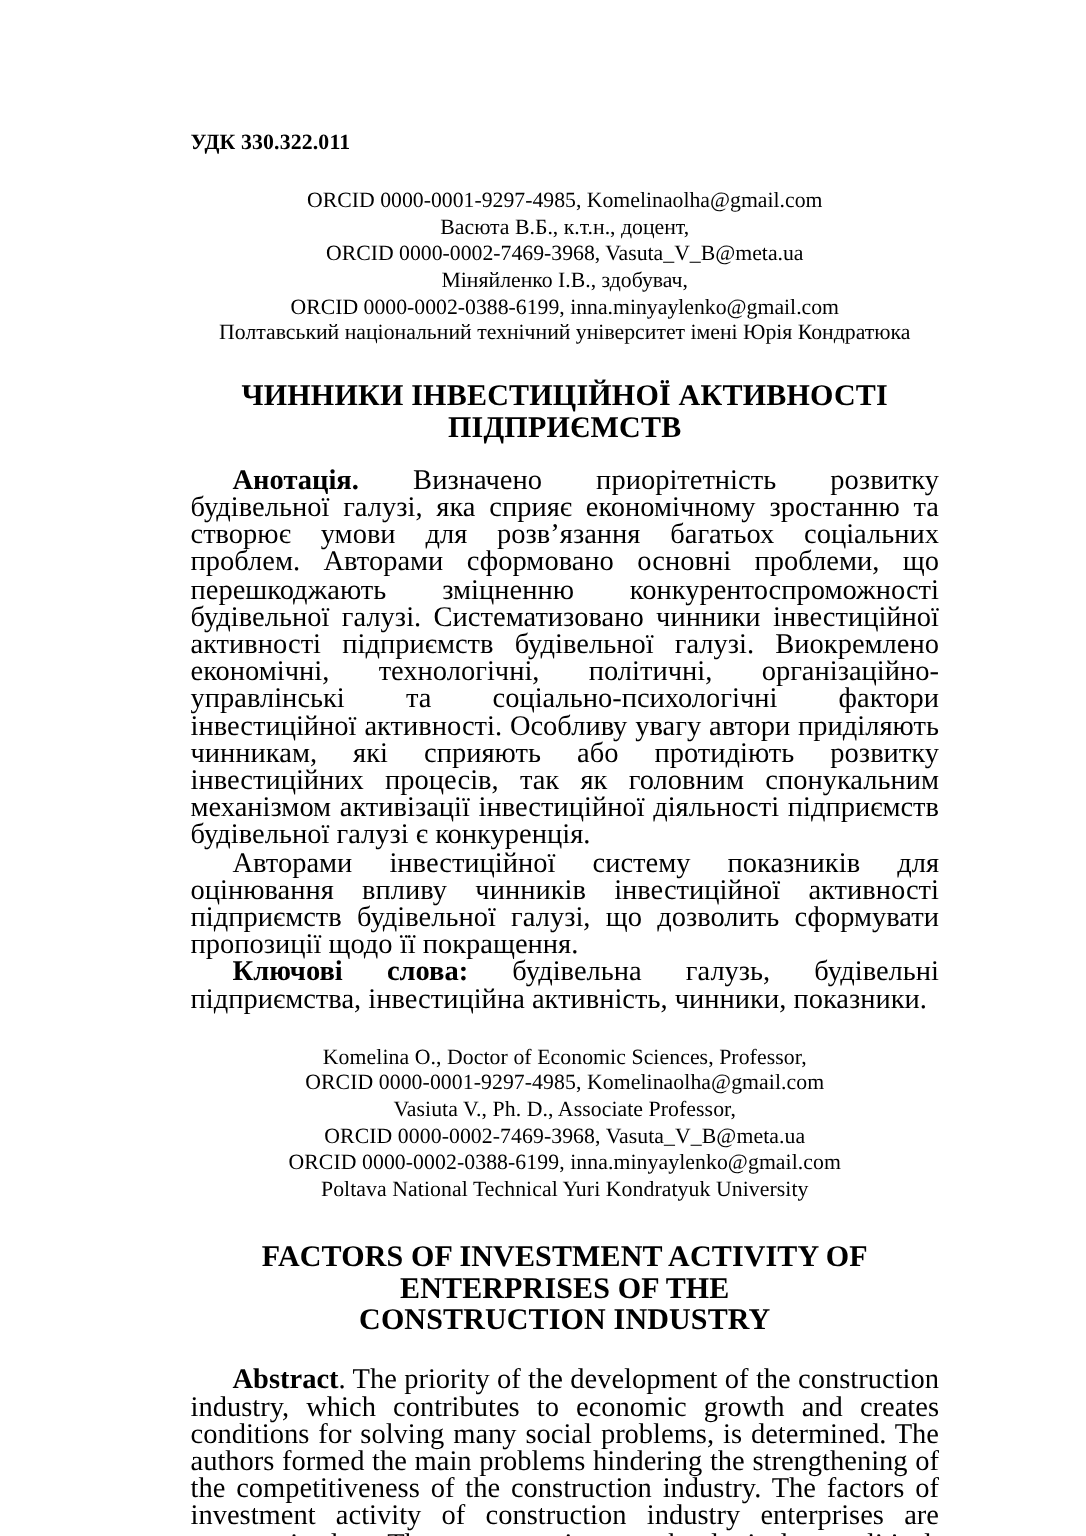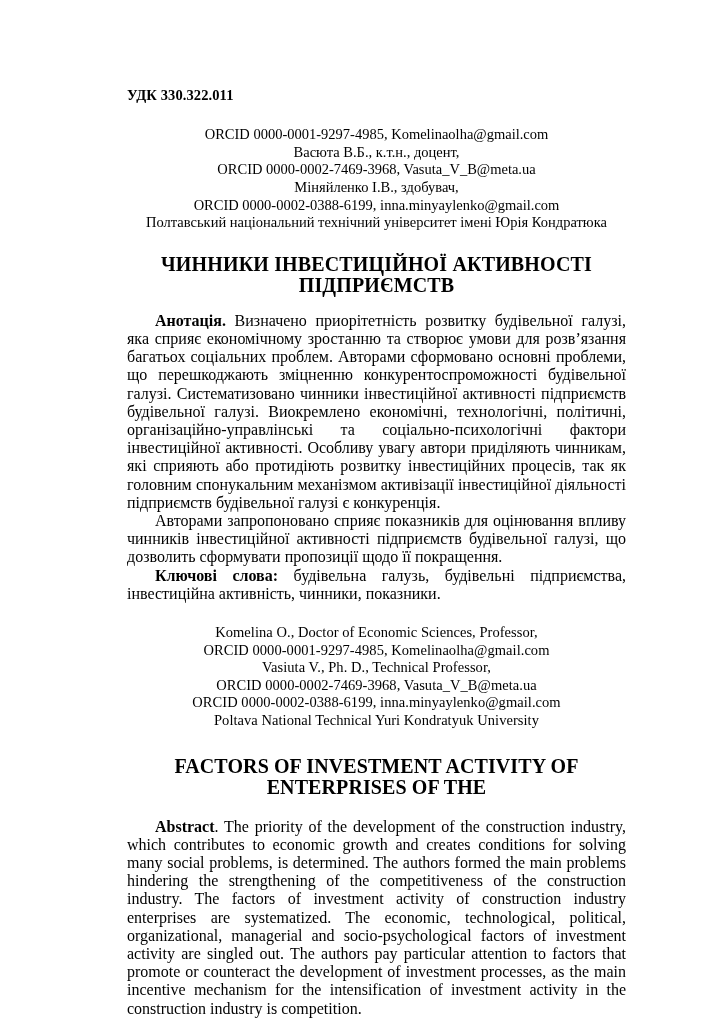--- a/index.html
+++ b/index.html
@@ -65,21 +65,21 @@
   .doc-title.en {
     margin: 26px 0 20px 0;
     letter-spacing: 0.1px;
   }
   .doc-title .tline {
     display: block;
   }
 
   
   .para {
-    font-size: 16px;
+    font-size: 19px;
     line-height: 18.2px;
     text-align: justify;
     text-justify: inter-word;
     text-indent: 28px;
     margin: 0;
     hyphens: none;
     font-family: Liberation Serif, serif;
   }
   .para + .para {
     margin-top: 0;
@@ -111,33 +111,34 @@
       <span class="line">ORCID 0000-0002-0388-6199, inna.minyaylenko@gmail.com</span>
       <span class="line">Полтавський національний технічний університет імені Юрія Кондратюка</span>
     </div>
 
     <h1 class="doc-title uk">
       <span class="tline">ЧИННИКИ ІНВЕСТИЦІЙНОЇ АКТИВНОСТІ ПІДПРИЄМСТВ</span>
     </h1>
 
     <p class="para"><span class="lead">Анотація.</span><span> Визначено приорітетність розвитку будівельної галузі, яка сприяє економічному зростанню та створює умови для розв’язання багатьох соціальних проблем. Авторами сформовано основні проблеми, що перешкоджають зміцненню конкурентоспроможності будівельної галузі. Систематизовано чинники інвестиційної активності підприємств будівельної галузі. Виокремлено економічні, технологічні, політичні, організаційно-управлінські та соціально-психологічні фактори інвестиційної активності. Особливу увагу автори приділяють чинникам, які сприяють або протидіють розвитку інвестиційних процесів, так як головним спонукальним механізмом активізації інвестиційної діяльності підприємств будівельної галузі є конкуренція.</span></p>
 
-    <p class="para">Авторами запропоновано сприяє показників для оцінювання впливу чинників інвестиційної активності підприємств будівельної галузі, що дозволить сформувати пропозиції щодо її покращення.</p>
+    <p class="para">Авторами інвестиційної систему показників для оцінювання впливу чинників інвестиційної активності підприємств будівельної галузі, що дозволить сформувати пропозиції щодо її покращення.</p>
 
     <p class="para"><span class="lead">Ключові слова:</span><span> будівельна галузь, будівельні підприємства, інвестиційна активність, чинники, показники.</span></p>
 
     <div class="authors en block-gap">
       <span class="line">Komelina O., Doctor of Economic Sciences, Professor,</span>
       <span class="line">ORCID 0000-0001-9297-4985, Komelinaolha@gmail.com</span>
-      <span class="line">Vasiuta V., Ph. D., Technical Professor,</span>
+      <span class="line">Vasiuta V., Ph. D., Associate Professor,</span>
       <span class="line">ORCID 0000-0002-7469-3968, Vasuta_V_B@meta.ua</span>
       <span class="line">ORCID 0000-0002-0388-6199, inna.minyaylenko@gmail.com</span>
       <span class="line">Poltava National Technical Yuri Kondratyuk University</span>
     </div>
 
     <h1 class="doc-title en">
       <span class="tline">FACTORS OF INVESTMENT ACTIVITY OF ENTERPRISES OF THE</span>
+      <span class="tline">CONSTRUCTION INDUSTRY</span>
     </h1>
 
     <p class="para abstract-en"><span class="lead">Abstract</span><span>. The priority of the development of the construction industry, which contributes to economic growth and creates conditions for solving many social problems, is determined. The authors formed the main problems hindering the strengthening of the competitiveness of the construction industry. The factors of investment activity of construction industry enterprises are systematized. The economic, technological, political, organizational, managerial and socio-psychological factors of investment activity are singled out. The authors pay particular attention to factors that promote or counteract the development of investment processes, as the main incentive mechanism for the intensification of investment activity in the construction industry is competition.</span></p>
 
   </div>
 </div>
 
 </body></html>

